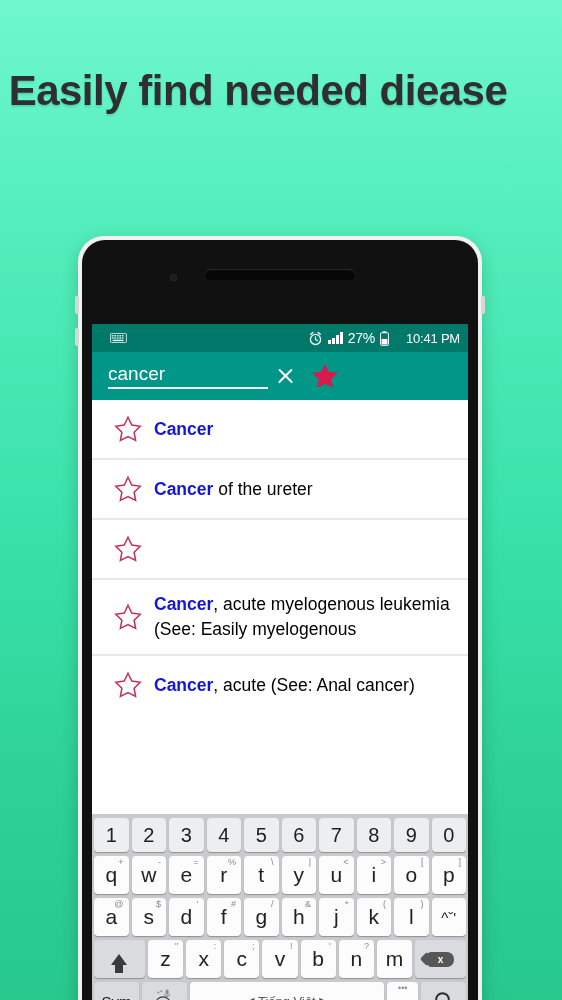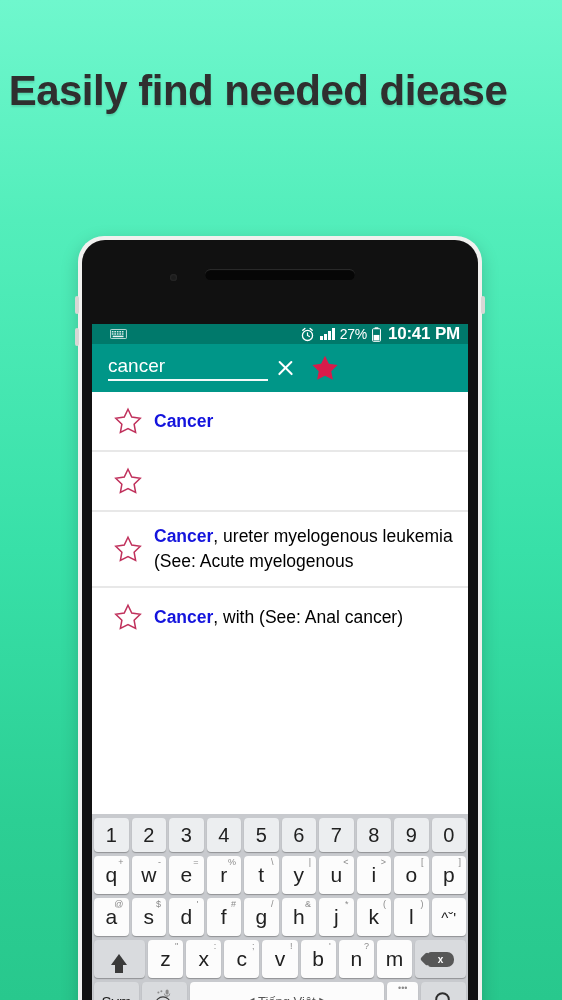--- a/index.html
+++ b/index.html
@@ -47,29 +47,29 @@
   .btn-right{position:absolute;right:-3px;top:60px;width:4px;height:18px;background:#d7d7d5;border-radius:2px;}
 
   
   .screen{
     position:absolute;left:10px;top:84px;width:376px;height:700px;
     background:#fff;overflow:hidden;
   }
 
   
   .statusbar{
-    height:20px;background:#00796b;color:#fff;
+    height:28px;background:#00796b;color:#fff;
     display:flex;padding:0 8px 0 18px;
     font-size:15px;
   }
   .sb-left{flex:1;display:flex;align-items:center;}
   .kbd-ico{width:17px;height:10px;opacity:.92;}
   .sb-right{display:flex;align-items:center;gap:5px;}
   .sb-pct{font-size:14px;letter-spacing:-0.3px;}
-  .sb-time{font-size:17px;letter-spacing:-0.2px;margin-left:2px;font-weight:bold;}
+  .sb-time{font-size:13px;letter-spacing:-0.2px;margin-left:12px;}
   .bars{display:flex;align-items:flex-end;gap:1px;height:12px;}
   .bars i{display:block;width:3px;background:#fff;}
   .bars i:nth-child(1){height:4px}
   .bars i:nth-child(2){height:6px}
   .bars i:nth-child(3){height:9px}
   .bars i:nth-child(4){height:12px}
 
   
   .searchbar{
     height:48px;background:#009688;
@@ -201,45 +201,53 @@
       <div class="results">
         <div class="row">
           <div class="row-star">
             <svg width="30" height="30" viewBox="0 0 24 24">
               <path d="M12 2.6 L15.0 8.8 L21.8 9.8 L16.9 14.6 L18.1 21.2 L12 18.1 L5.9 21.2 L7.1 14.6 L2.2 9.8 L9.0 8.8 Z" fill="none" stroke="#c0315c" stroke-width="1.2"></path>
             </svg>
           </div>
           <div class="row-text"><span class="hl">Cancer</span><span></span></div>
         </div>
 
-
         <div class="row">
           <div class="row-star">
             <svg width="30" height="30" viewBox="0 0 24 24">
               <path d="M12 2.6 L15.0 8.8 L21.8 9.8 L16.9 14.6 L18.1 21.2 L12 18.1 L5.9 21.2 L7.1 14.6 L2.2 9.8 L9.0 8.8 Z" fill="none" stroke="#c0315c" stroke-width="1.2"></path>
             </svg>
           </div>
+          <div class="row-text"><span class="hl">Cancer</span><span> of the ureter</span></div>
         </div>
 
         <div class="row">
           <div class="row-star">
             <svg width="30" height="30" viewBox="0 0 24 24">
               <path d="M12 2.6 L15.0 8.8 L21.8 9.8 L16.9 14.6 L18.1 21.2 L12 18.1 L5.9 21.2 L7.1 14.6 L2.2 9.8 L9.0 8.8 Z" fill="none" stroke="#c0315c" stroke-width="1.2"></path>
             </svg>
           </div>
-          <div class="row-text"><span class="hl">Cancer</span><span>, ureter myelogenous leukemia (See: Acute myelogenous</span></div>
         </div>
 
         <div class="row">
           <div class="row-star">
             <svg width="30" height="30" viewBox="0 0 24 24">
               <path d="M12 2.6 L15.0 8.8 L21.8 9.8 L16.9 14.6 L18.1 21.2 L12 18.1 L5.9 21.2 L7.1 14.6 L2.2 9.8 L9.0 8.8 Z" fill="none" stroke="#c0315c" stroke-width="1.2"></path>
             </svg>
           </div>
-          <div class="row-text"><span class="hl">Cancer</span><span>, with (See: Anal cancer)</span></div>
+          <div class="row-text"><span class="hl">Cancer</span><span>, acute myelogenous leukemia (See: Easily myelogenous</span></div>
+        </div>
+
+        <div class="row">
+          <div class="row-star">
+            <svg width="30" height="30" viewBox="0 0 24 24">
+              <path d="M12 2.6 L15.0 8.8 L21.8 9.8 L16.9 14.6 L18.1 21.2 L12 18.1 L5.9 21.2 L7.1 14.6 L2.2 9.8 L9.0 8.8 Z" fill="none" stroke="#c0315c" stroke-width="1.2"></path>
+            </svg>
+          </div>
+          <div class="row-text"><span class="hl">Cancer</span><span>, acute (See: Anal cancer)</span></div>
         </div>
       </div>
 
       <div class="keyboard">
 
         <div class="krow">
           <div class="key num">1</div>
           <div class="key num">2</div>
           <div class="key num">3</div>
           <div class="key num">4</div>

